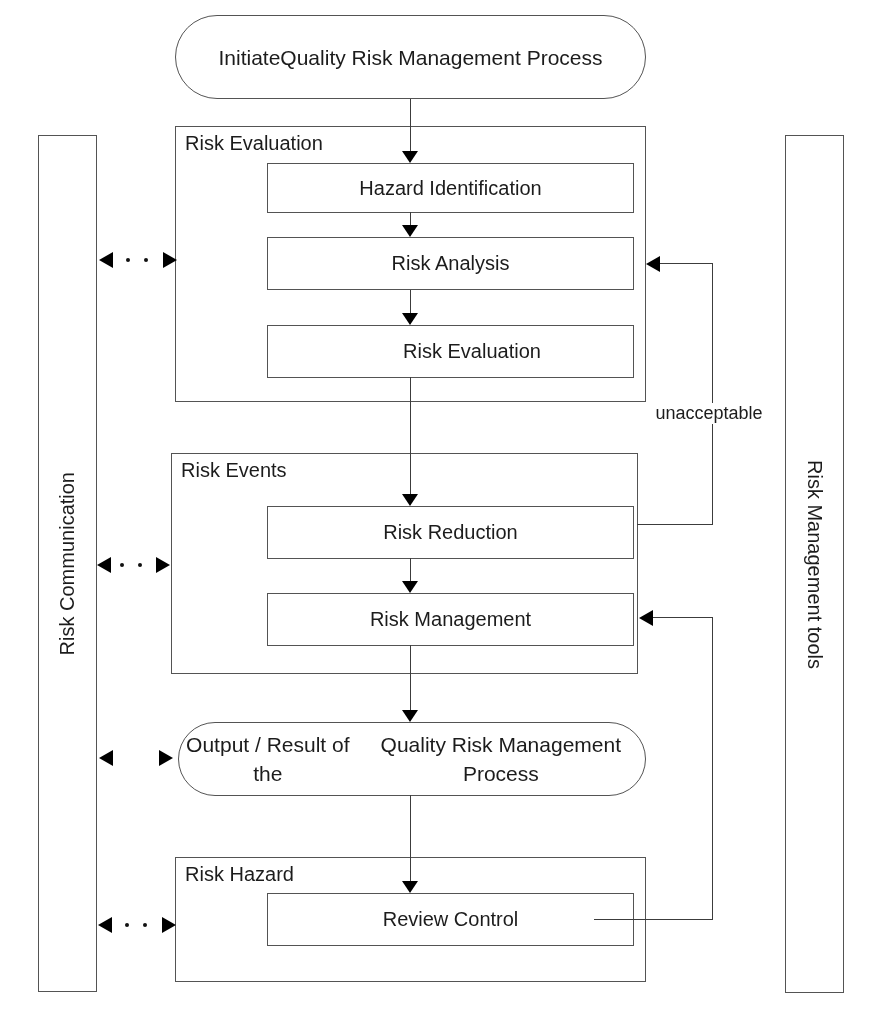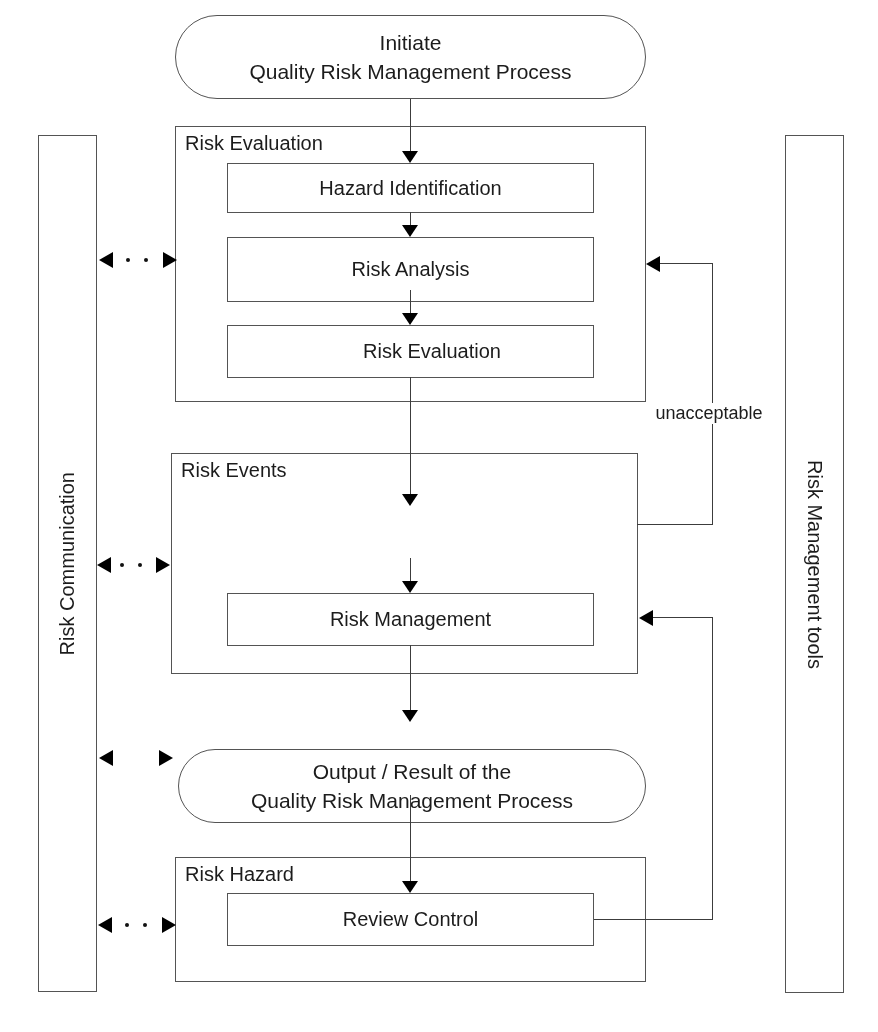--- a/index.html
+++ b/index.html
@@ -16,26 +16,26 @@
     overflow:hidden;
   }
   .abs{position:absolute;box-sizing:border-box;}
   
   .group{border:1px solid var(--border);background:transparent;}
   .group-label{position:absolute;top:5px;left:9px;font-size:20px;white-space:nowrap;}
   
   .step{
     border:1px solid var(--border);background:var(--background);
     display:flex;align-items:center;justify-content:center;
-    font-size:20px;white-space:nowrap;
+    font-size:20px;white-space:nowrap;margin-left:40px;
   }
   
   .terminator{
     border:1px solid var(--border);background:var(--background);
-    display:flex;flex-direction:column;align-items:center;justify-content:center;
+    display:flex;align-items:center;justify-content:center;
     font-size:21px;line-height:29px;text-align:center;
   }
   
   .sidebar{
     border:1px solid var(--border);background:var(--background);
     display:flex;align-items:center;justify-content:center;
   }
   .vtext-up{writing-mode:vertical-rl;transform:rotate(180deg);font-size:20px;white-space:nowrap;}
   .vtext-down{writing-mode:vertical-rl;font-size:20px;white-space:nowrap;}
   
@@ -61,29 +61,30 @@
 
   <div class="abs terminator" style="left:175px;top:15px;width:471px;height:84px;border-radius:42px;">
     <span>Initiate</span>
     <span>Quality Risk Management Process</span>
   </div>
 
   <div class="abs group" style="left:175px;top:126px;width:471px;height:276px;">
     <span class="group-label">Risk Evaluation</span>
   </div>
   <div class="abs step" style="left:227px;top:163px;width:367px;height:50px;">Hazard Identification</div>
-  <div class="abs step" style="left:227px;top:237px;width:367px;height:65px;">Risk Analysis</div>
+  <div class="abs step" style="left:227px;top:237px;width:367px;height:53px;">Risk Analysis</div>
   <div class="abs step" style="left:227px;top:325px;width:367px;height:53px;padding-left:43px;">Risk Evaluation</div>
 
   <div class="abs group" style="left:171px;top:453px;width:467px;height:221px;">
     <span class="group-label">Risk Events</span>
   </div>
+  <div class="abs step" style="left:227px;top:506px;width:367px;height:53px;">Risk Reduction</div>
   <div class="abs step" style="left:227px;top:593px;width:367px;height:53px;">Risk Management</div>
 
-  <div class="abs terminator" style="left:178px;top:722px;width:468px;height:74px;border-radius:37px;margin-top:27px;">
+  <div class="abs terminator" style="left:178px;top:722px;width:468px;height:74px;border-radius:37px;">
     <span>Output / Result of the</span>
     <span>Quality Risk Management Process</span>
   </div>
 
   <div class="abs group" style="left:175px;top:857px;width:471px;height:125px;">
     <span class="group-label">Risk Hazard</span>
   </div>
   <div class="abs step" style="left:227px;top:893px;width:367px;height:53px;">Review Control</div>
 
   <div class="abs vline" style="left:410px;top:99px;height:53px;"></div>

